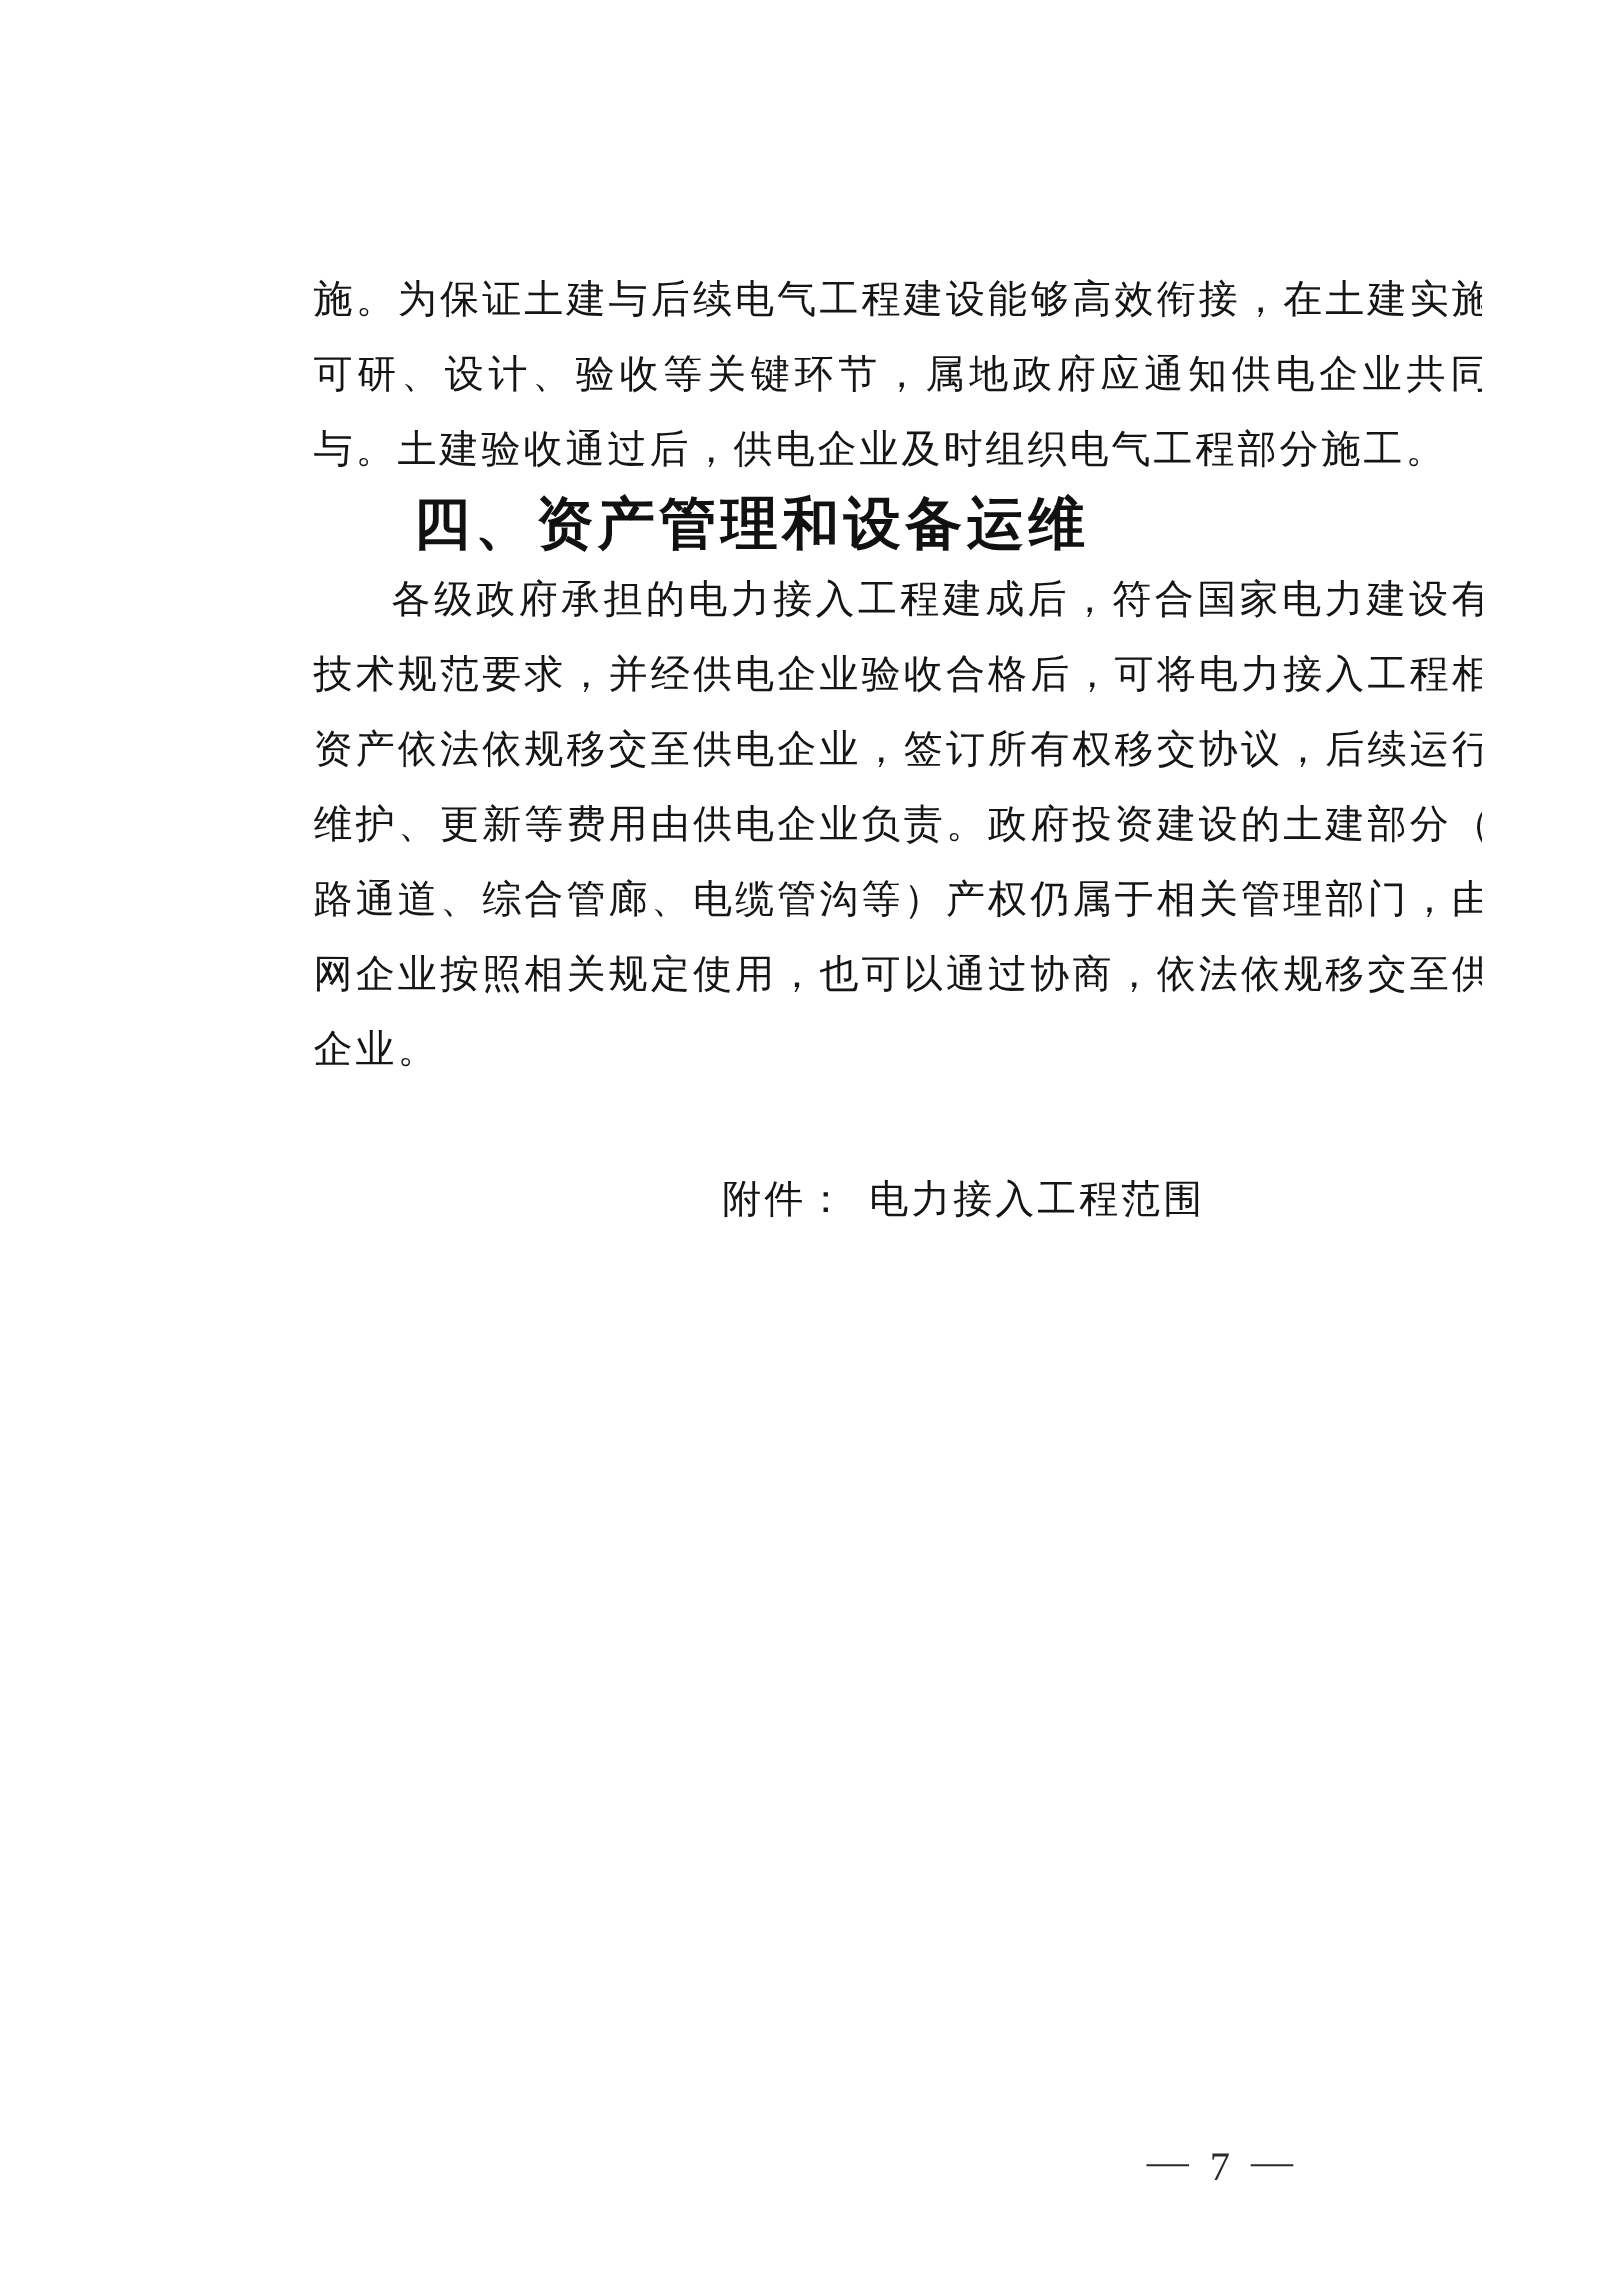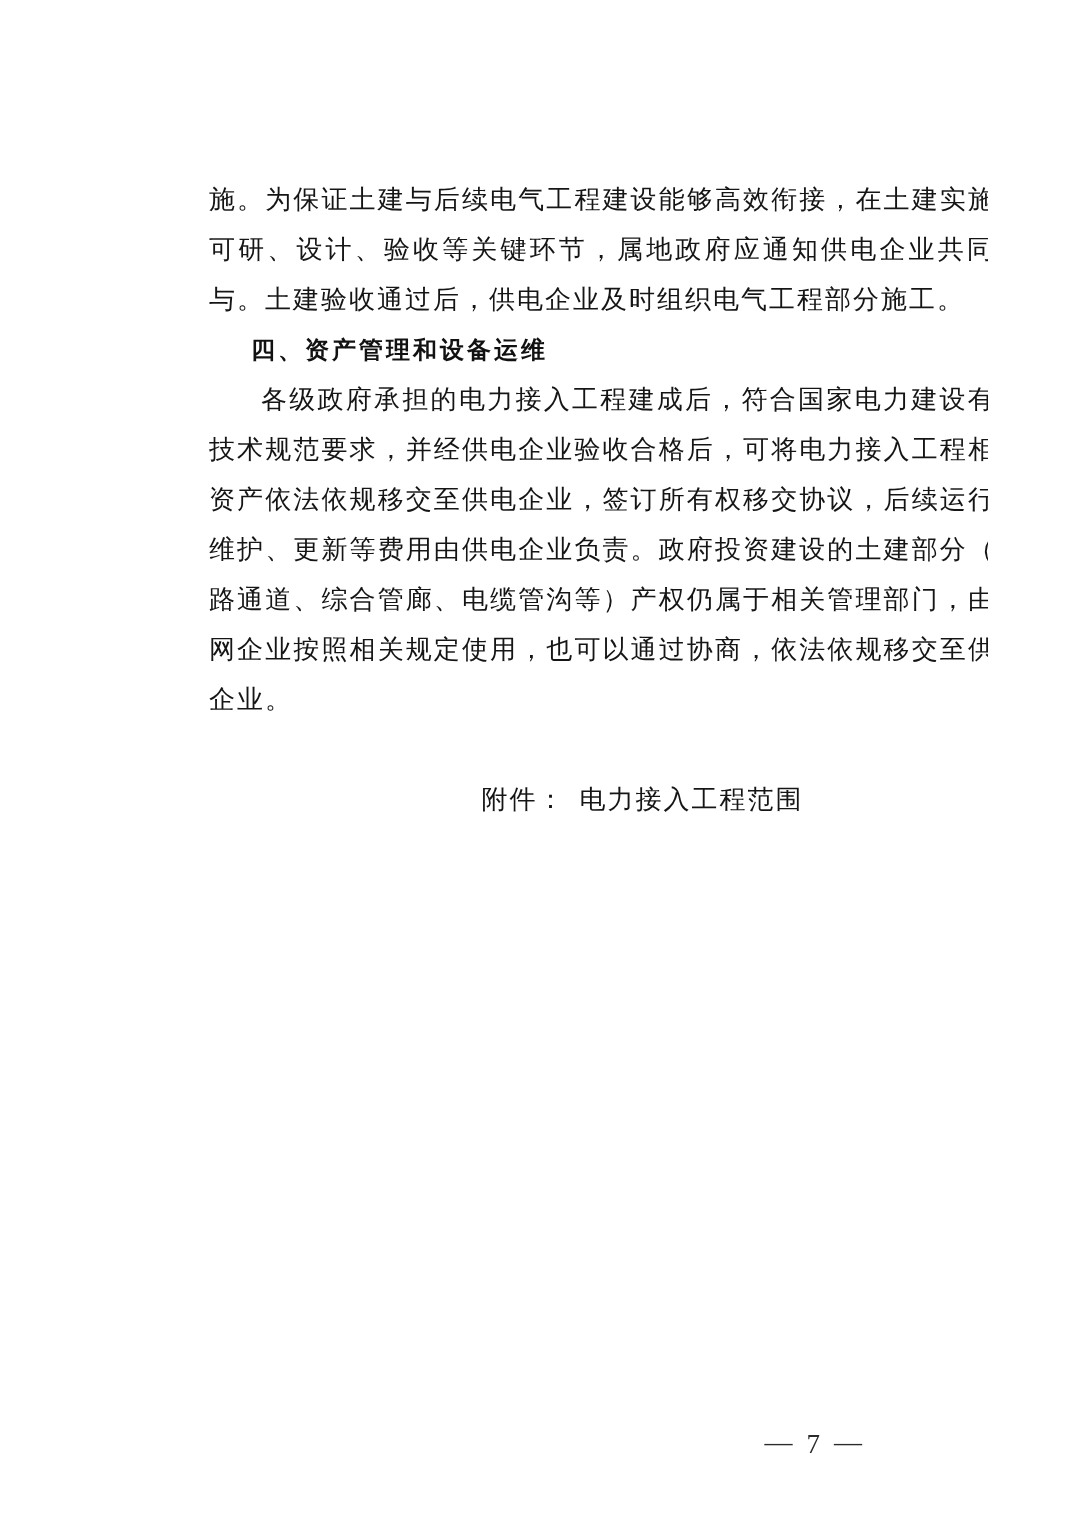--- a/index.html
+++ b/index.html
@@ -27,21 +27,21 @@
     text-align: justify;
     color: #151515;
   }
 
   p.body-para { text-indent: 2em; }
   p.body-para.continuation { text-indent: 0; }
 
   h2.section-heading {
     font-family: "Liberation Sans", "DejaVu Sans", sans-serif;
     font-weight: 700;
-    font-size: 24px;
+    font-size: 38px;
     line-height: 50px;
     letter-spacing: 3px;
     text-indent: 1.75em;
     text-align: left;
     color: #111111;
   }
 
   .attachment-line {
     margin-top: 50px;
     text-indent: 2em;

